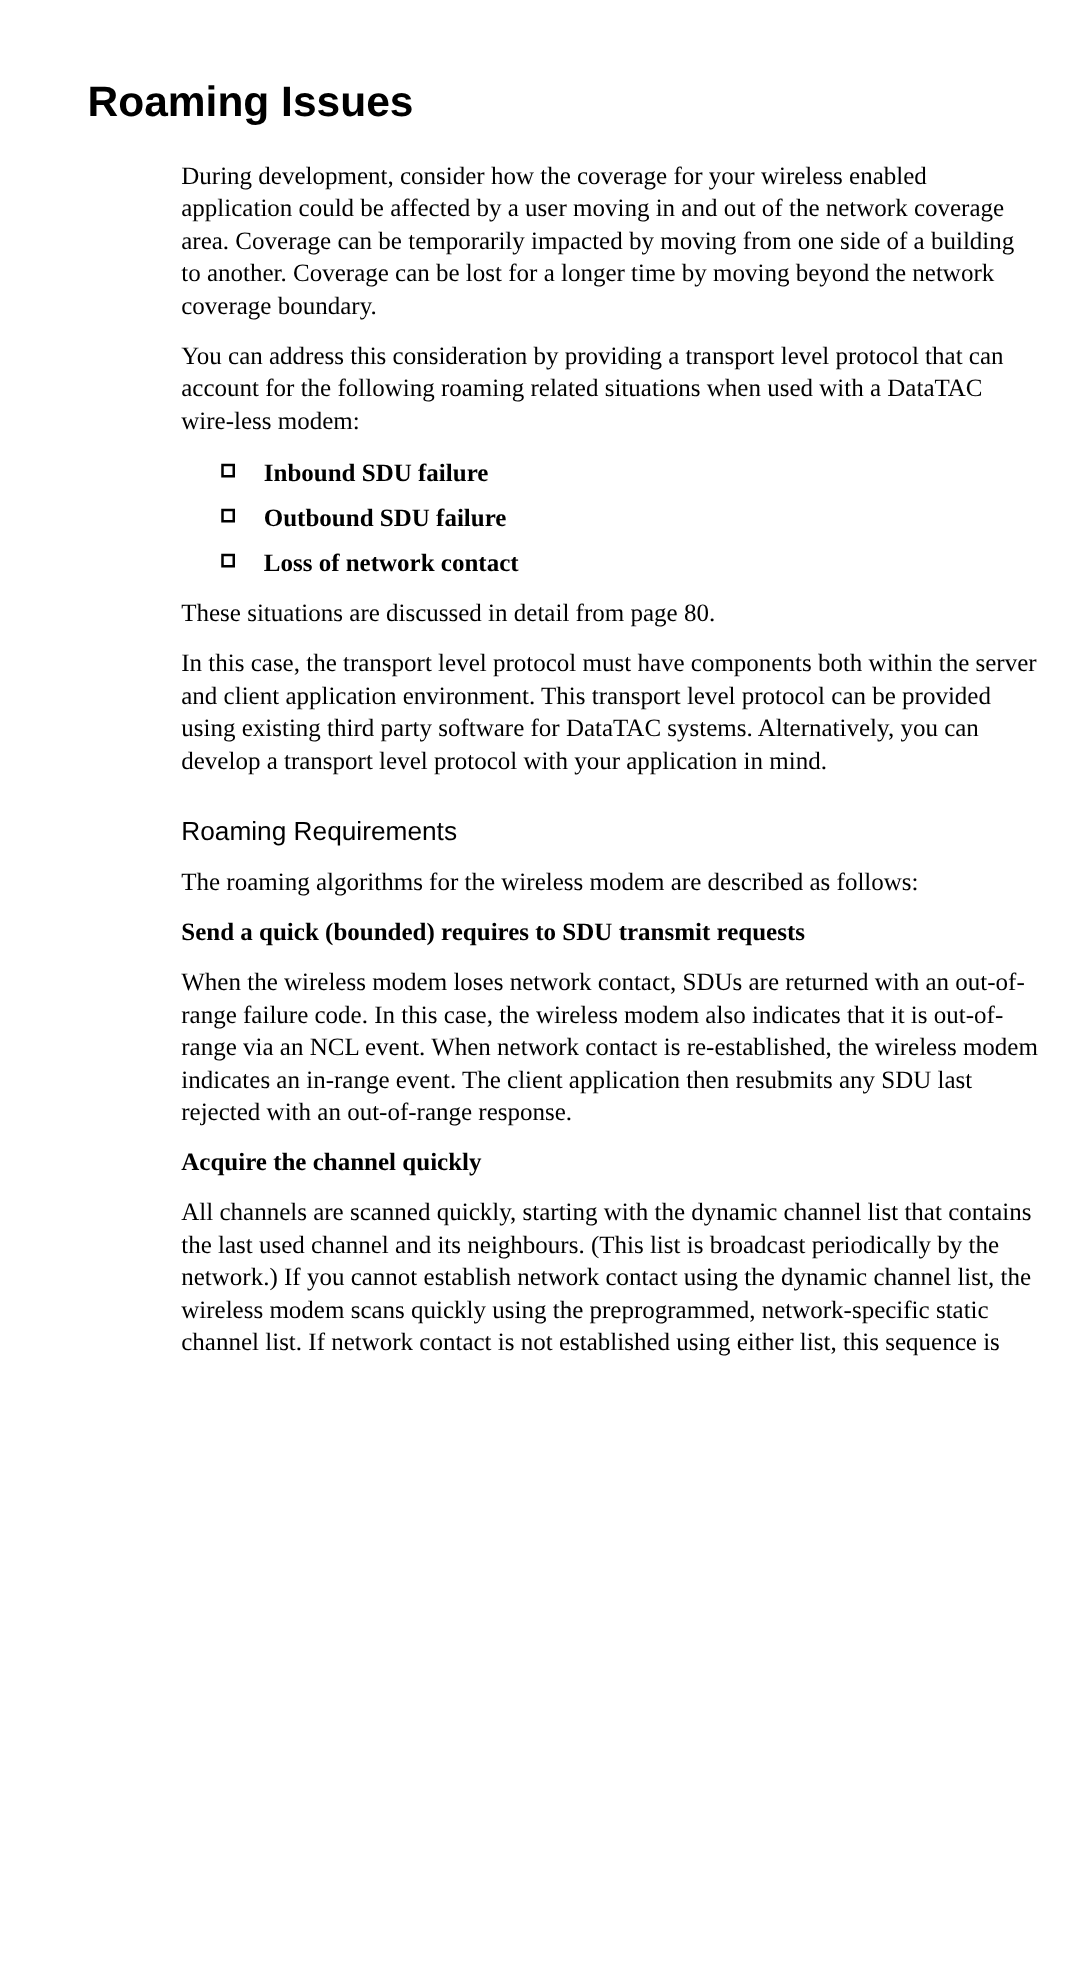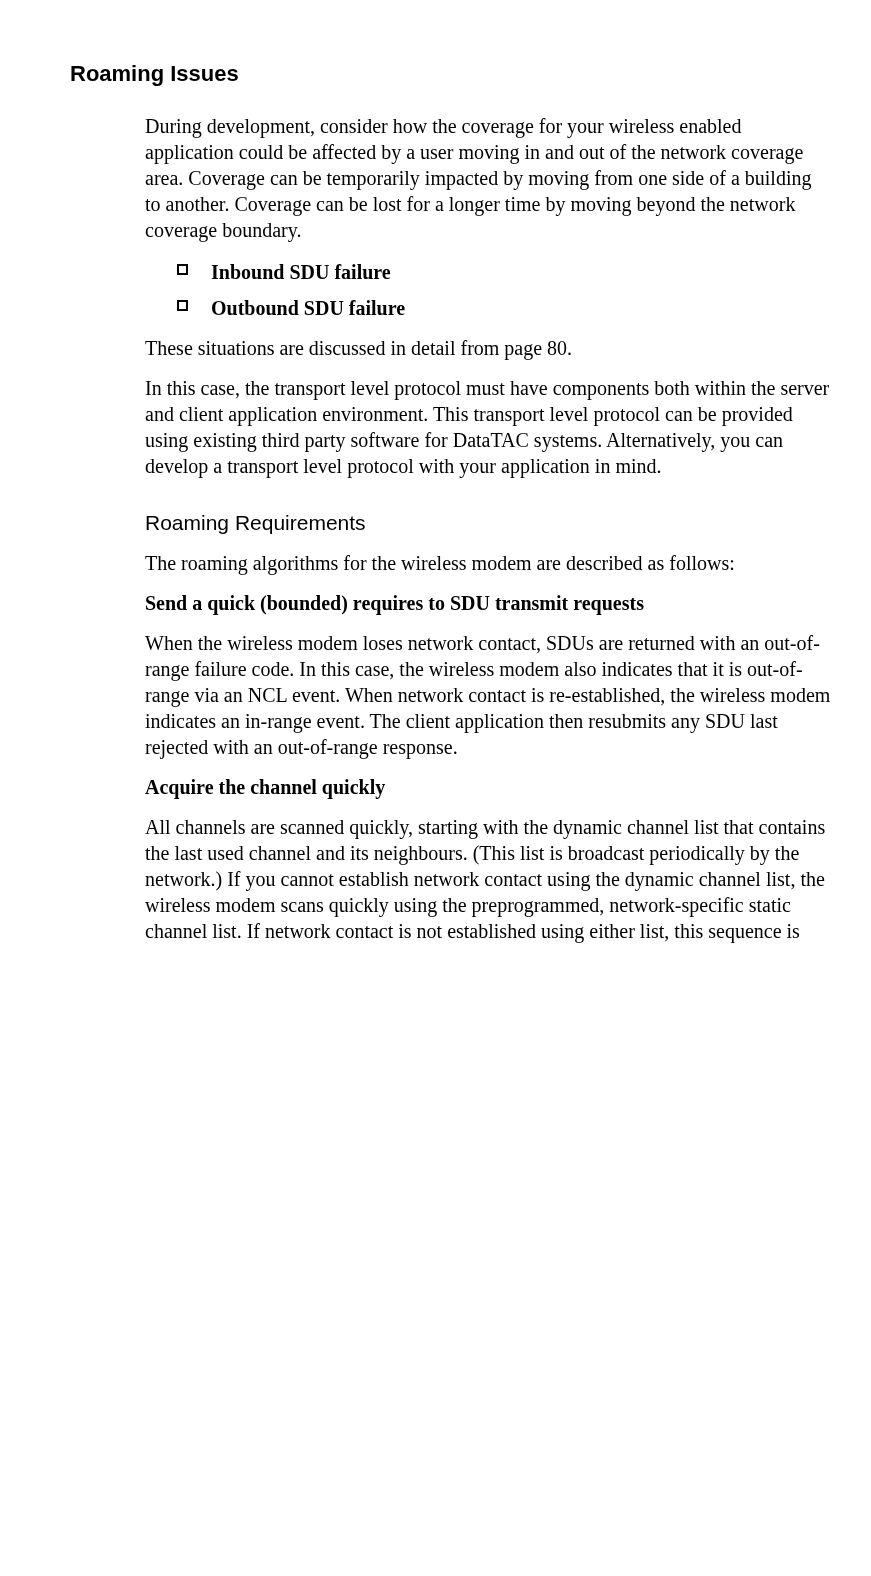--- a/index.html
+++ b/index.html
@@ -12,21 +12,21 @@
       padding: 60px 40px 60px 40px;
       width: 871px;
       box-sizing: border-box;
     }
     .content-block {
       margin-left: 105px;
     }
     h1 {
       font-family: Arial, Helvetica, sans-serif;
       font-weight: bold;
-      font-size: 22px;
+      font-size: 34px;
       margin: 0 0 24px 0;
       padding-left: 30px;
     }
     h2 {
       font-family: Arial, Helvetica, sans-serif;
       font-weight: normal;
       font-size: 21px;
       margin: 30px 0 14px 0;
     }
     p {
@@ -64,29 +64,34 @@
     }
   </style>
 </head>
 <body>
 
 <h1>Roaming Issues</h1>
 
 <div class="content-block">
 
   <p>During development, consider how the coverage for your wireless enabled application could be affected by a user moving in and out of the network coverage area. Coverage can be temporarily impacted by moving from one side of a building to another. Coverage can be lost for a longer time by moving beyond the network coverage boundary.</p>
+  <p>You can address this consideration by providing a transport level protocol that can account for the following roaming related situations when used with a DataTAC wire-less modem:</p>
 
   <ul class="bullet-list">
     <li>
       <span class="square"></span>
       <span>Inbound SDU failure</span>
     </li>
     <li>
       <span class="square"></span>
       <span>Outbound SDU failure</span>
+    </li>
+    <li>
+      <span class="square"></span>
+      <span>Loss of network contact</span>
     </li>
   </ul>
 
   <p>These situations are discussed in detail from page 80.</p>
   <p>In this case, the transport level protocol must have components both within the server and client application environment. This transport level protocol can be provided using existing third party software for DataTAC systems. Alternatively, you can develop a transport level protocol with your application in mind.</p>
 
   <h2>Roaming Requirements</h2>
 
   <p>The roaming algorithms for the wireless modem are described as follows:</p>
 

